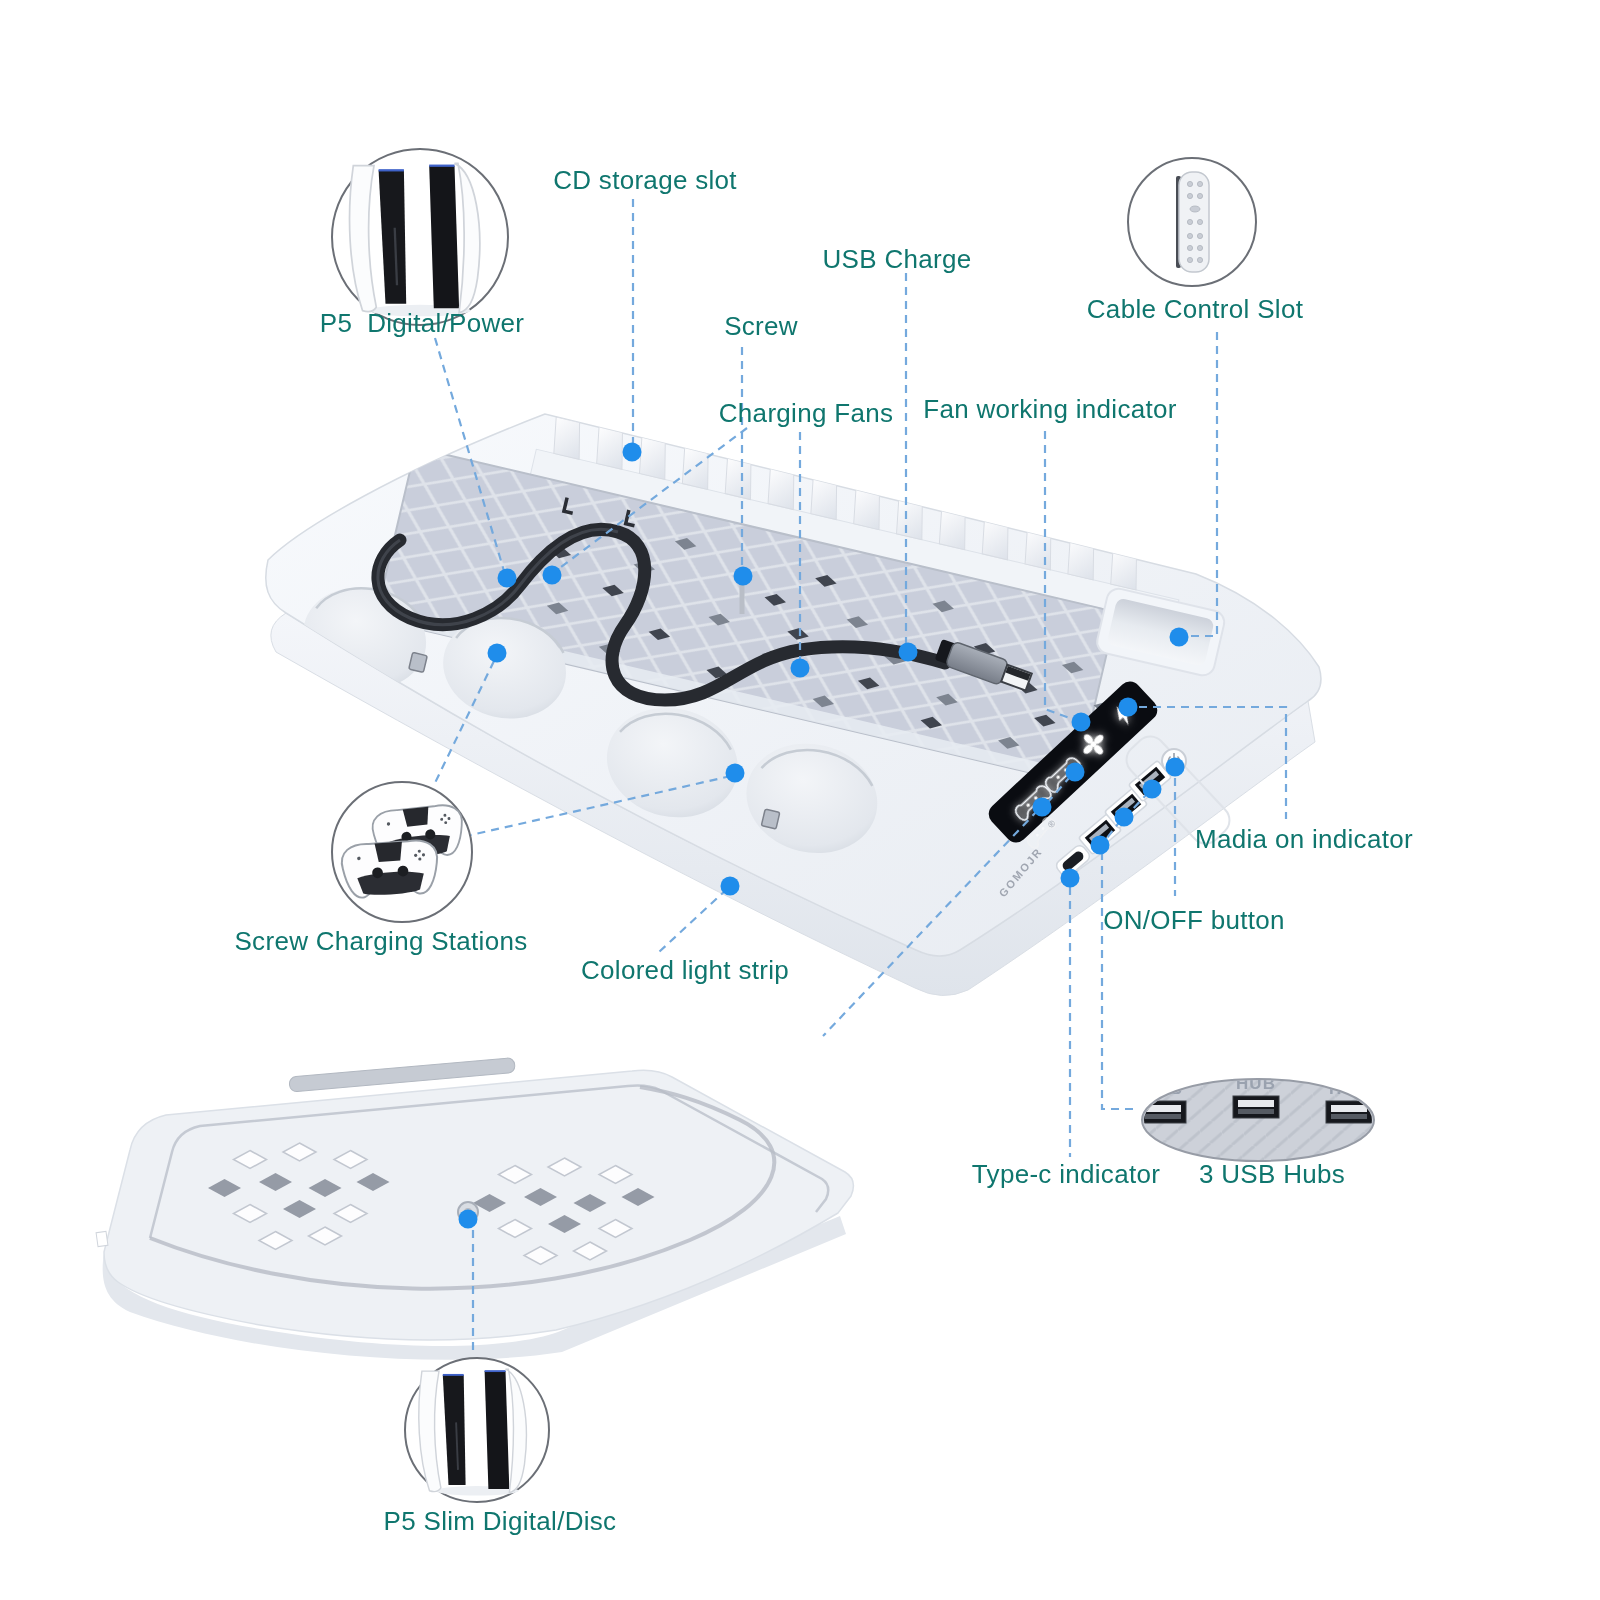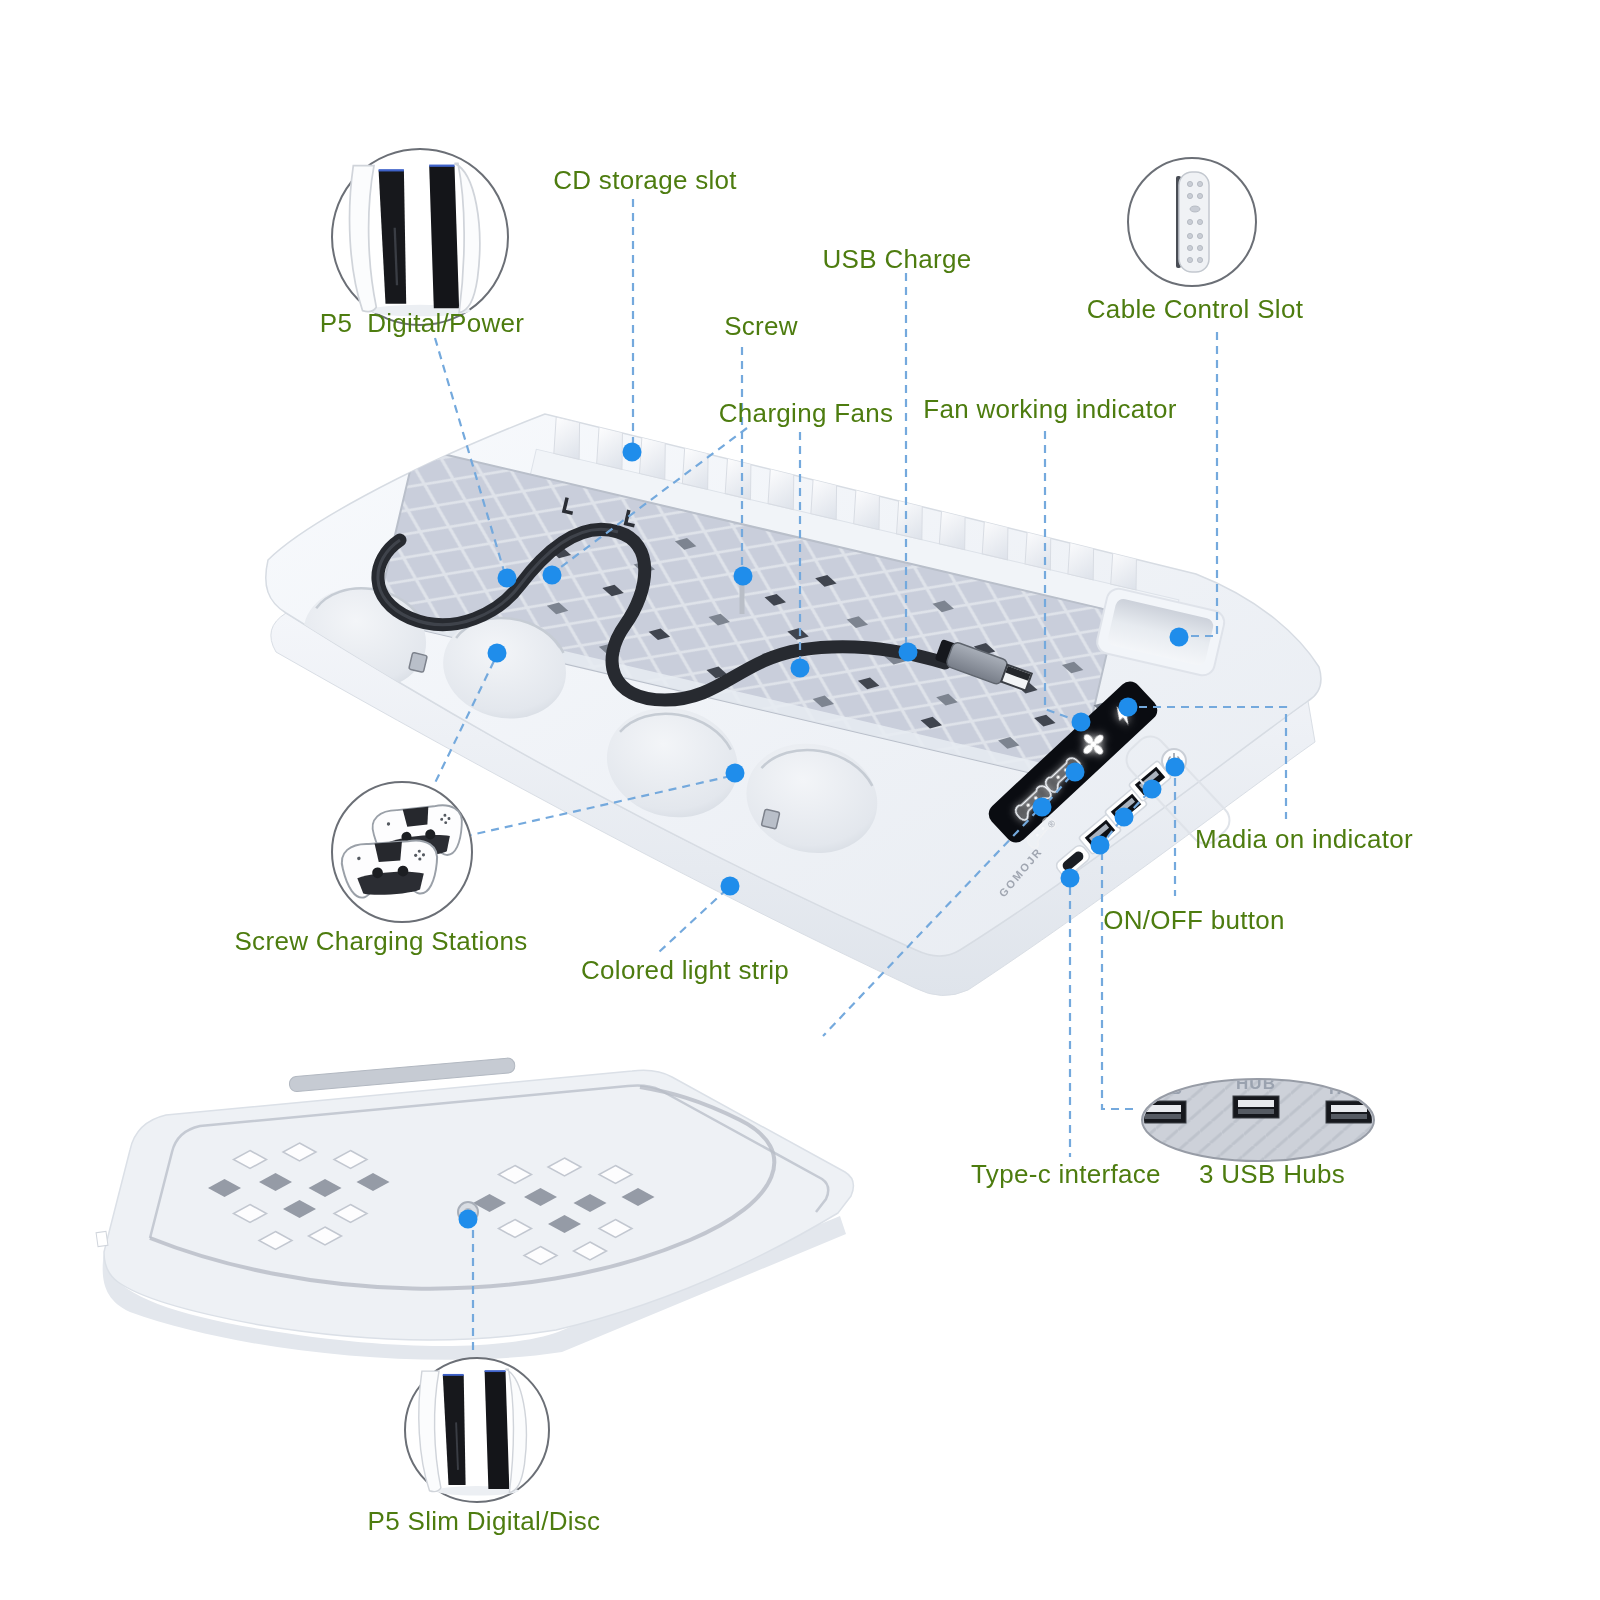--- a/index.html
+++ b/index.html
@@ -1,21 +1,21 @@
 <!DOCTYPE html>
 <html><head>
 <meta charset="utf-8">
 <style>
   html,body{margin:0;padding:0;background:#ffffff;}
   body{width:1600px;height:1600px;position:relative;overflow:hidden;
        font-family:"Liberation Sans",sans-serif;}
   .stage{position:absolute;left:0;top:0;width:1600px;height:1600px;}
   svg.art{position:absolute;left:0;top:0;}
   .callout-label{position:absolute;transform:translate(-50%,-50%);
-       font-size:26px;color:#4d7c0f;white-space:pre;letter-spacing:.3px;z-index:5;}
+       font-size:26px;color:#0f766e;white-space:pre;letter-spacing:.3px;z-index:5;}
   .glow{filter:drop-shadow(0 0 4px rgba(255,255,255,.85));}
 </style>
 </head>
 <body>
 
 <div class="stage">
 
 <svg class="art" width="1600" height="1600" viewBox="0 0 1600 1600">
   <defs>
     <linearGradient id="bodyGrad" x1="0" y1="0" x2="1" y2="1">
@@ -417,16 +417,16 @@
   <div class="callout-label" style="left:897px;top:259px">USB Charge</div>
   <div class="callout-label" style="left:1195px;top:309px">Cable Control Slot</div>
   <div class="callout-label" style="left:422px;top:323px">P5  Digital/Power</div>
   <div class="callout-label" style="left:761px;top:326px">Screw</div>
   <div class="callout-label" style="left:806px;top:413px">Charging Fans</div>
   <div class="callout-label" style="left:1050px;top:409px">Fan working indicator</div>
   <div class="callout-label" style="left:1304px;top:839px">Madia on indicator</div>
   <div class="callout-label" style="left:1194px;top:920px">ON/OFF button</div>
   <div class="callout-label" style="left:381px;top:941px">Screw Charging Stations</div>
   <div class="callout-label" style="left:685px;top:970px">Colored light strip</div>
-  <div class="callout-label" style="left:1066px;top:1174px">Type-c interface</div>
+  <div class="callout-label" style="left:1066px;top:1174px">Type-c indicator</div>
   <div class="callout-label" style="left:1272px;top:1174px">3 USB Hubs</div>
-  <div class="callout-label" style="left:484px;top:1521px">P5 Slim Digital/Disc</div>
+  <div class="callout-label" style="left:500px;top:1521px">P5 Slim Digital/Disc</div>
 </div>
 
 </body></html>

